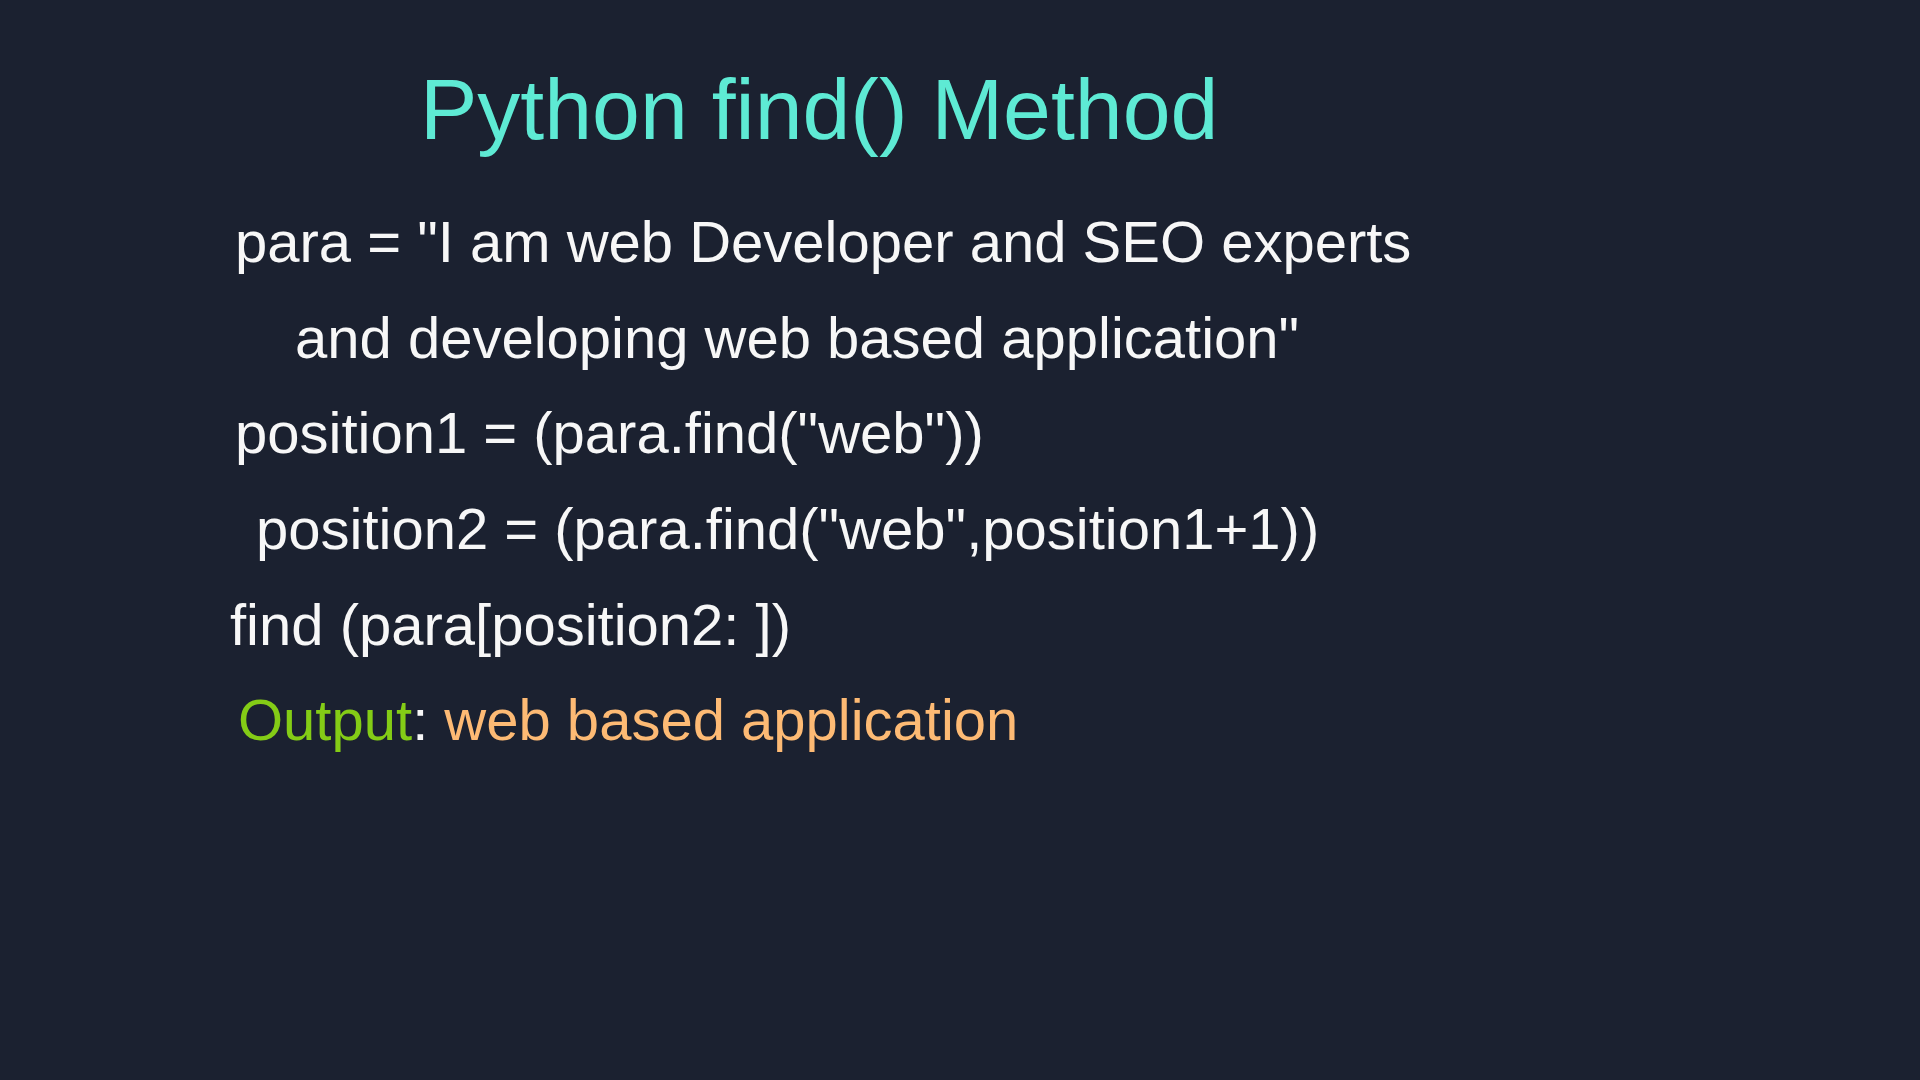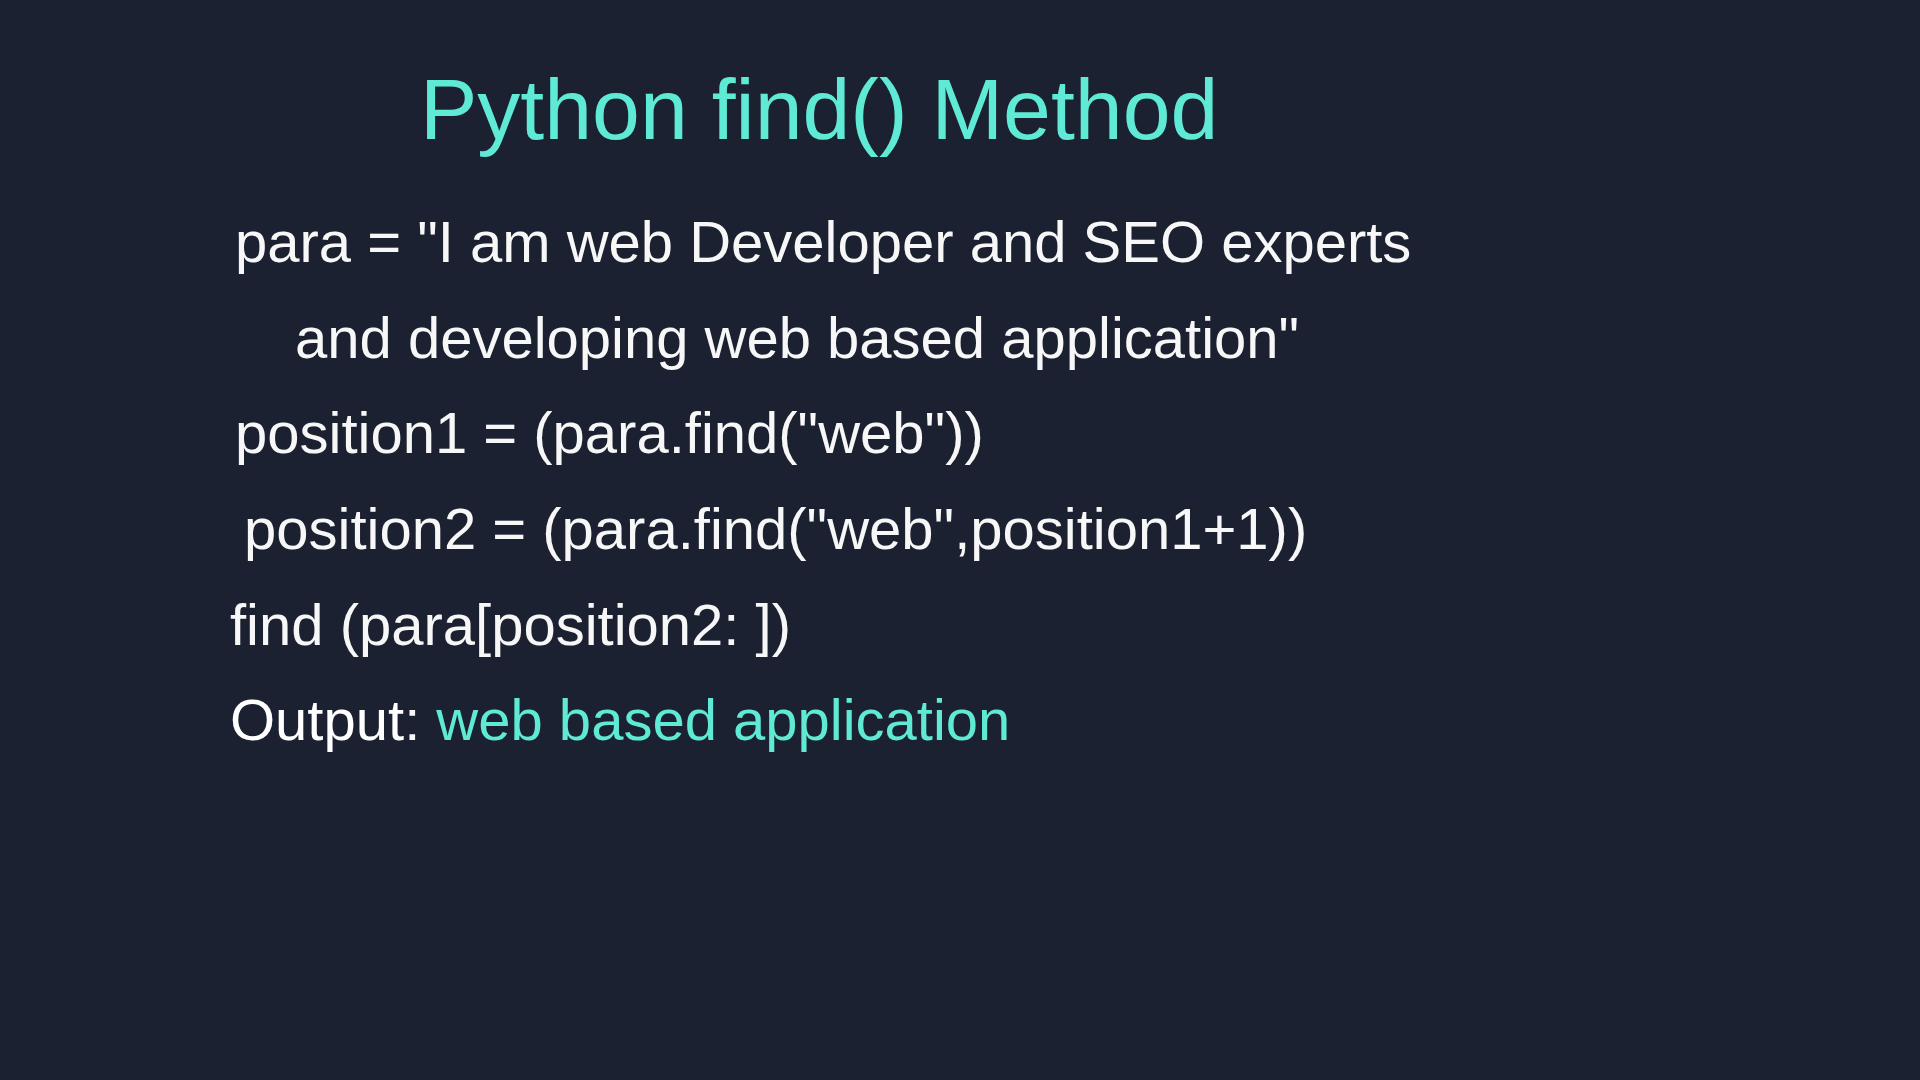--- a/index.html
+++ b/index.html
@@ -29,34 +29,35 @@
     }
     .code-line {
       color: #f7f7f7;
       font-size: 58px;
       font-weight: 400;
       line-height: 1.65;
     }
     .line1 { margin-left: 0px; }
     .line2 { margin-left: 60px; }
     .line3 { margin-left: 0px; }
-    .line4 { margin-left: 9px; }
+    .line4 { margin-left: 21px; }
     .line5 { margin-left: -5px; }
     .line6 { margin-left: -5px; }
     .output-line {
       font-size: 58px;
       font-weight: 400;
       line-height: 1.65;
       margin-left: -5px;
     }
     .output-label {
-      color: #ffffff;
+      color: #84cc16;
+      margin-left: 8px;
     }
     .output-value {
-      color: #5eead4;
+      color: #fdba74;
     }
     .colon {
       color: #f7f7f7;
     }
   </style>
 </head>
 <body>
 
 <div class="slide">
   <h1 class="title">Python find() Method</h1>

